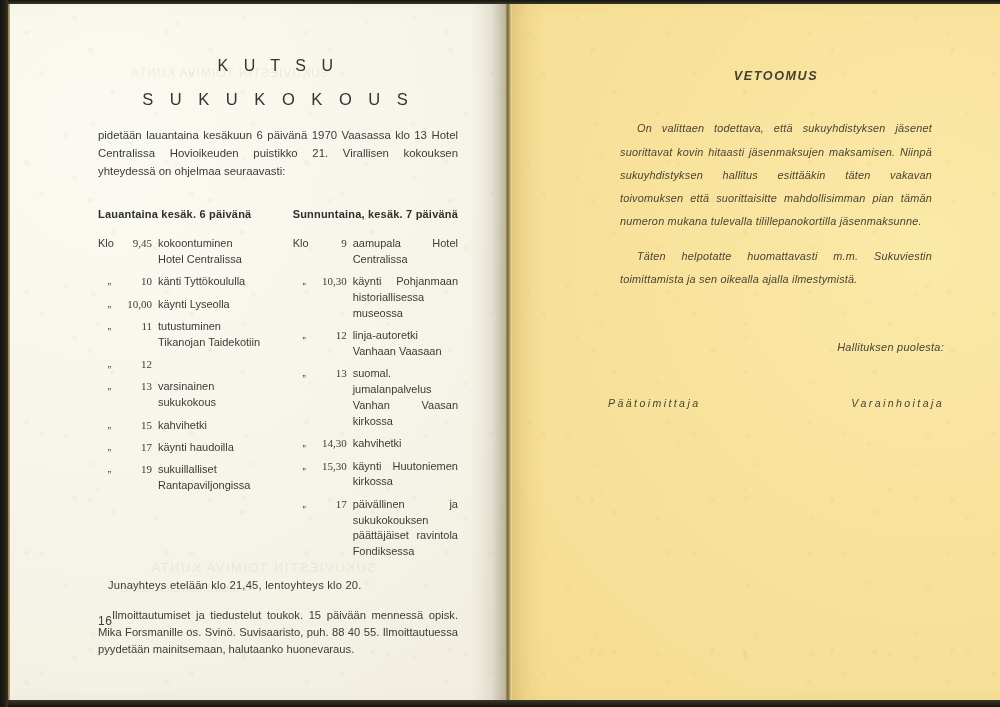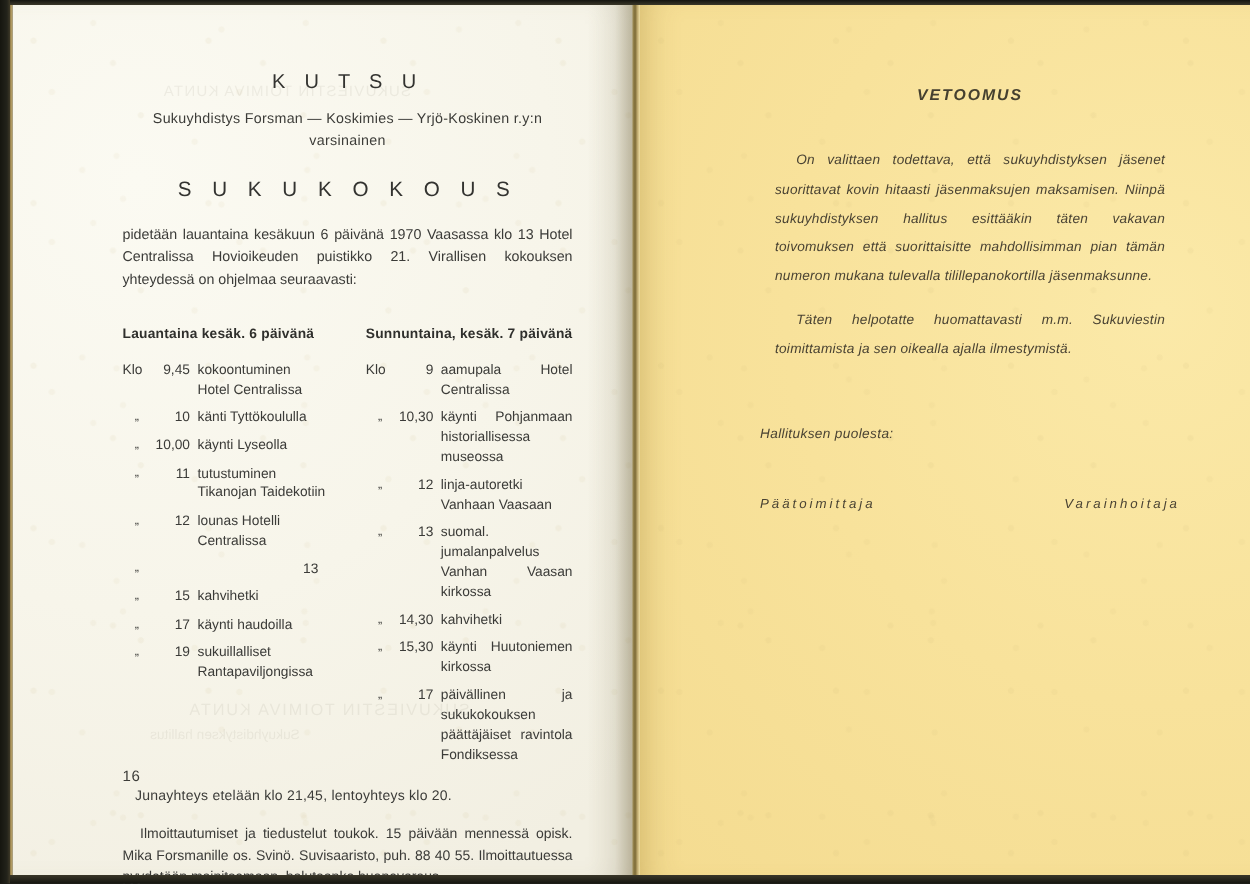--- a/index.html
+++ b/index.html
@@ -189,41 +189,41 @@
     white-space: nowrap;
   }
 
   .sched-row {
     display: flex;
     align-items: flex-start;
     margin-bottom: 6.5px;
     font-size: 11px;
     line-height: 1.44;
     color: #3b3b38;
-    justify-content: space-between;
   }
   .sr-klo {
     width: 24px;
     flex: none;
     text-align: left;
     white-space: nowrap;
   }
   .sr-ditto {
     width: 24px;
     flex: none;
     text-align: center;
     letter-spacing: 1px;
     font-size: 10px;
   }
   .sr-time {
     width: 30px;
     flex: none;
     text-align: right;
     padding-right: 6px;
     white-space: nowrap;
+    font-family: Liberation Serif, serif;
   }
   .sr-desc {
     flex: 1 1 auto;
     text-align: justify;
     text-justify: inter-word;
   }
   .sr-desc.nojust { text-align: left; }
 
   .note-train {
     font-size: 11.2px;
@@ -269,21 +269,21 @@
     line-height: 2.12;
     font-size: 10.9px;
     letter-spacing: .2px;
     color: #4a4333;
     text-indent: 17px;
     margin: 12px;
   }
   .rp-para + .rp-para { text-indent: 17px; }
 
   .rp-onbehalf {
-    text-align: left;
+    text-align: right;
     font-size: 10.9px;
     letter-spacing: .3px;
     color: #4a4333;
     margin-top: 50px;
   }
   .rp-signatures {
     display: flex;
     justify-content: space-between;
     margin-top: 44px;
     font-size: 10.6px;
@@ -302,21 +302,20 @@
     <div class="fibre"></div>
 
     <div class="ghost" style="left:120px; top:62px; font-size:12px; letter-spacing:1px;">SUKUVIESTIN TOIMIVA KUNTA</div>
     <div class="ghost" style="left:140px; top:556px; font-size:13px; letter-spacing:1.5px;">SUKUVIESTIN TOIMIVA KUNTA</div>
     <div class="ghost" style="left:110px; top:578px; font-size:11px;">Sukuyhdistyksen hallitus</div>
 
     <div class="lp-body">
 
       <h1 class="title-kutsu">K U T S U</h1>
 
-      <div class="subtitle-assoc">Sukuyhdistys Forsman — Koskimies — Yrjö-Koskinen r.y:n varsinainen</div>
 
       <h2 class="title-sukukokous">S U K U K O K O U S</h2>
 
       <p class="intro-para">pidetään lauantaina kesäkuun 6 päivänä 1970 Vaasassa klo 13 Hotel Centralissa Hovioikeuden puistikko 21. Virallisen kokouksen yhteydessä on ohjelmaa seuraavasti:</p>
 
       <div class="schedule">
 
         <div class="sched-col">
           <div class="sched-head">Lauantaina kesäk. 6 päivänä</div>
 
@@ -336,25 +335,25 @@
             <span class="sr-desc nojust">käynti Lyseolla</span>
           </div>
           <div class="sched-row">
             <span class="sr-ditto">„</span>
             <span class="sr-time">11</span>
             <span class="sr-desc">tutustuminen   Tikanojan Taidekotiin</span>
           </div>
           <div class="sched-row">
             <span class="sr-ditto">„</span>
             <span class="sr-time">12</span>
-            <span class="sr-desc nojust">lounas Hotelli Centralissa</span>
           </div>
           <div class="sched-row">
             <span class="sr-ditto">„</span>
             <span class="sr-time">13</span>
+            <span class="sr-desc nojust">varsinainen   sukukokous</span>
           </div>
           <div class="sched-row">
             <span class="sr-ditto">„</span>
             <span class="sr-time">15</span>
             <span class="sr-desc nojust">kahvihetki</span>
           </div>
           <div class="sched-row">
             <span class="sr-ditto">„</span>
             <span class="sr-time">17</span>
             <span class="sr-desc nojust">käynti  haudoilla</span>

